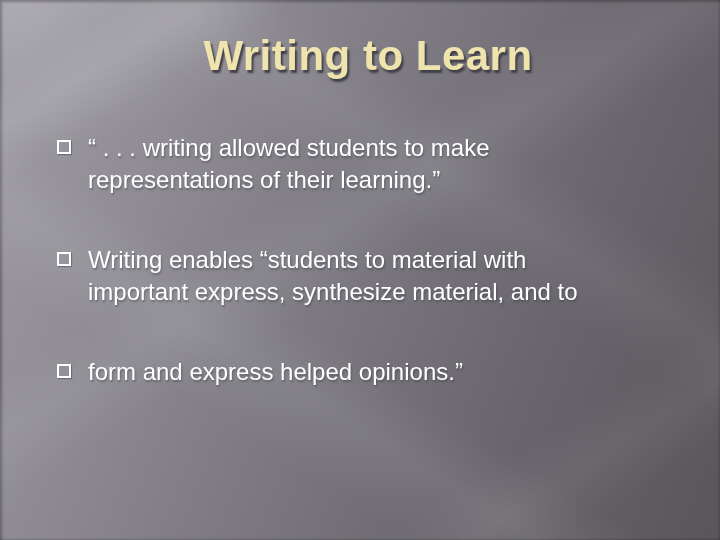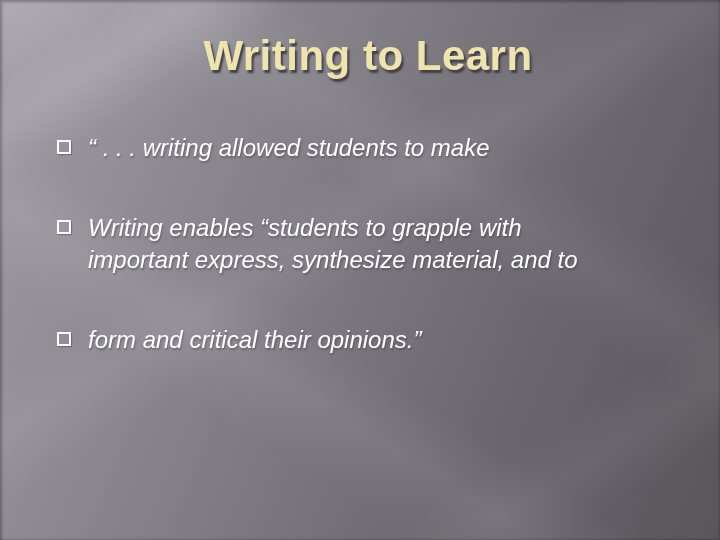--- a/index.html
+++ b/index.html
@@ -57,21 +57,20 @@
     color: var(--title-color, #efe3ae);
     text-shadow: 2px 3px 2px rgba(62,60,68,0.95);
     padding-left: 16px;
   }
 
   .bullets {
     position: relative;
     list-style: none;
     margin: 52px 0 4px 0;
     padding: 0 20px 0 57px;
-    font-style: italic;
   }
 
   .bullet {
     display: flex;
     align-items: flex-start;
   }
 
   .bullet + .bullet {
     margin-top: 48px;
   }
@@ -106,32 +105,33 @@
   <div class="bg-rays"></div>
 
   <h1 class="title">Writing to Learn</h1>
 
   <ul class="bullets">
 
     <li class="bullet">
       <span class="marker"></span>
       <span class="text">
         <span class="line">“ . . . writing allowed students to make</span>
+        <span class="line">representations of their learning.”</span>
       </span>
     </li>
 
     <li class="bullet">
       <span class="marker"></span>
       <span class="text">
-        <span class="line">Writing enables “students to grapple with</span>
+        <span class="line">Writing enables “students to material with</span>
         <span class="line">important express, synthesize material, and to</span>
       </span>
     </li>
 
     <li class="bullet">
       <span class="marker"></span>
       <span class="text">
-        <span class="line">form and critical their opinions.”</span>
+        <span class="line">form and express helped opinions.”</span>
       </span>
     </li>
 
   </ul>
 </div>
 
 </body></html>

